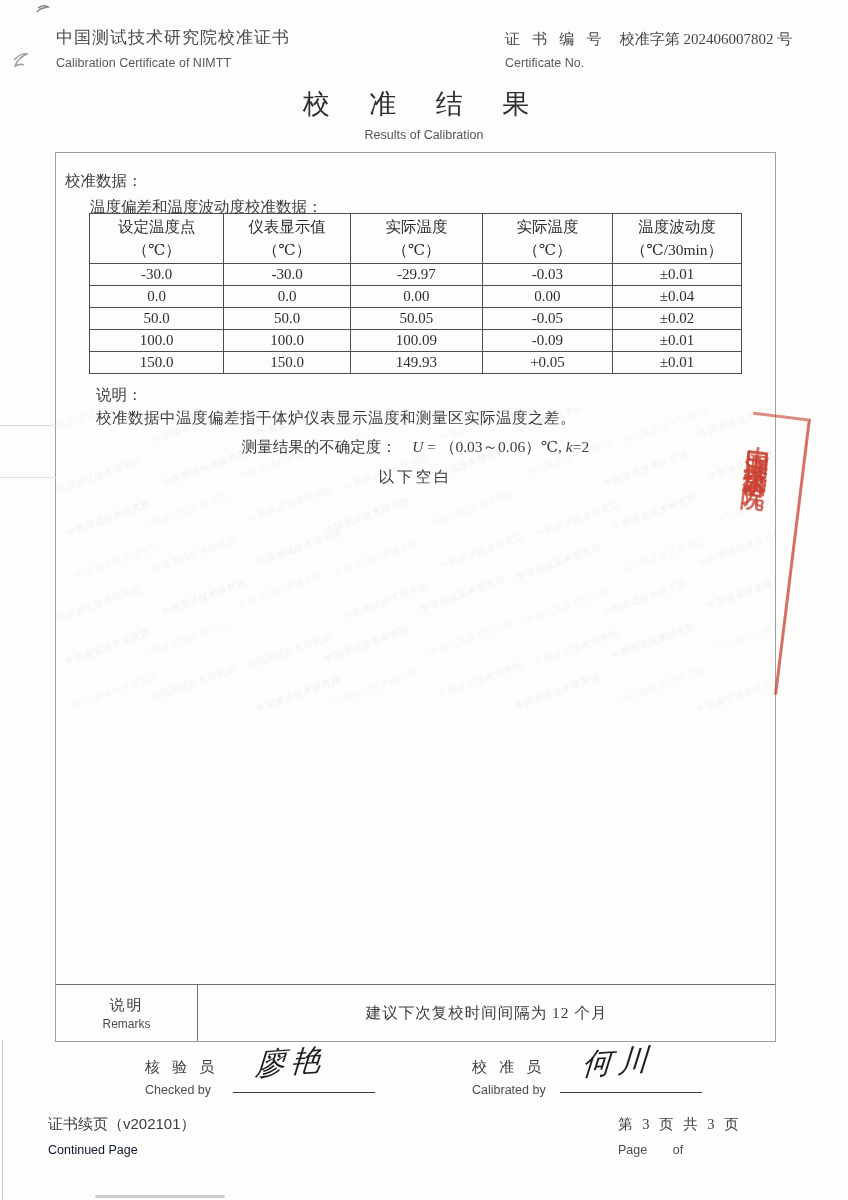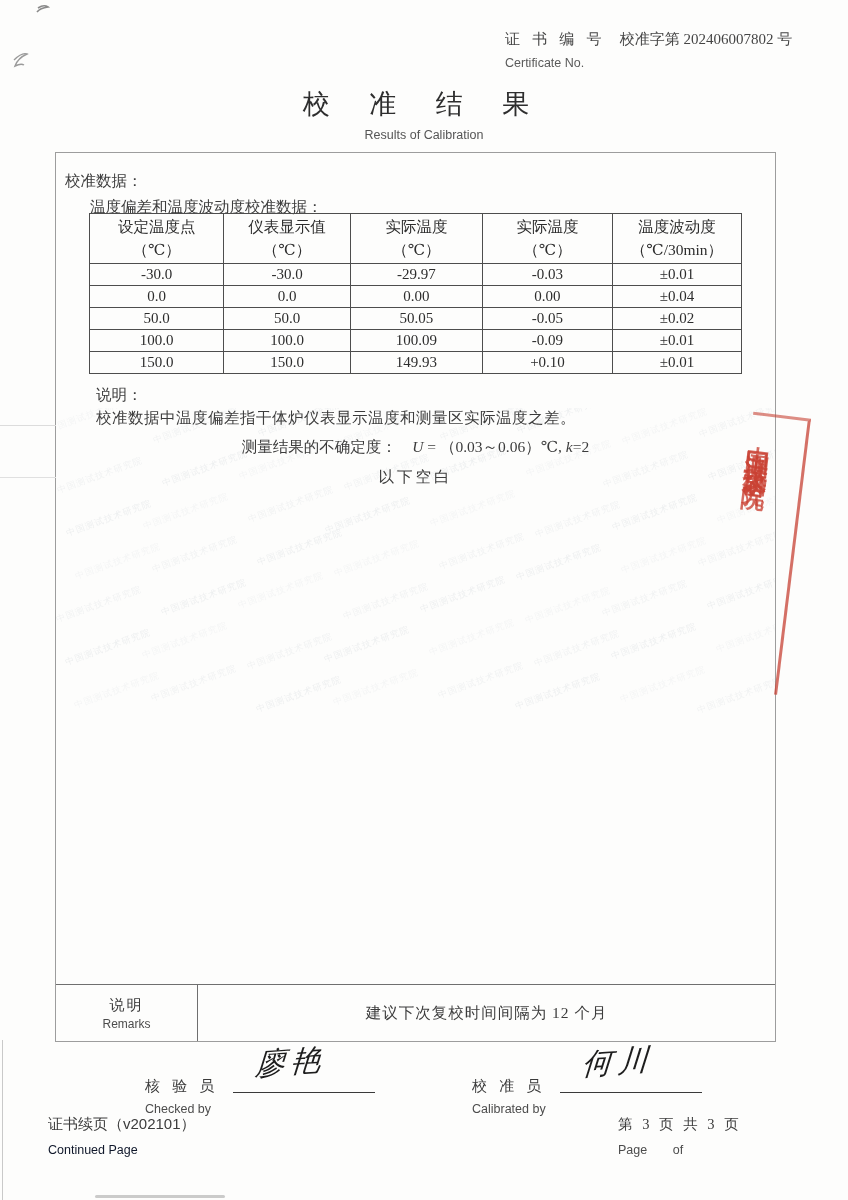--- a/index.html
+++ b/index.html
@@ -70,21 +70,21 @@
     transform:rotate(7deg); pointer-events:none; }
   .stamp .frame { position:absolute; right:8px; top:0; width:58px; height:278px;
     border-right:3px solid rgba(199,66,52,0.75); border-top:3px solid rgba(199,66,52,0.6); }
   .stamp .txt { position:absolute; left:6px; top:14px; writing-mode:vertical-rl;
     font-size:24px; color:rgba(201,64,50,0.78); letter-spacing:5px; font-weight:bold;
     font-family:"Liberation Serif","DejaVu Serif",serif; }
   
   .sig-block { position:absolute; top:1058px; }
   .sig-block.checked { left:145px; }
   .sig-block.calibrated { left:472px; }
-  .sig-labels .zh { font-size:15px; color:#3a3a3a; letter-spacing:4px;margin-top:19px; }
+  .sig-labels .zh { font-size:15px; color:#3a3a3a; letter-spacing:4px; }
   .sig-labels .en { font-size:12.5px; color:#4c4c4c; margin-top:6px; }
   .sig-line { position:absolute; top:34px; left:88px; width:142px;
     border-bottom:1.5px solid #3a3a3a; height:0; }
   .sig-name { position:absolute; left:110px; top:-16px; font-size:30px; color:#1d1d1d;
     font-family:"Liberation Serif","DejaVu Serif",serif; font-style:italic;
     transform:rotate(-4deg) skewX(-8deg); letter-spacing:6px; white-space:nowrap; }
   
   .ftr-left { position:absolute; left:48px; top:1115px; }
   .ftr-left .zh { font-size:15px; color:#3c3c3c; }
   .ftr-left .en { font-size:12.5px; color:#0f172a; margin-top:9px; }
@@ -105,20 +105,24 @@
 </head>
 <body>
 
 <div class="page">
 
   <svg class="pen-marks" width="50" height="80" viewBox="0 0 50 80">
     <path d="M28 6 q6 -4 10 -1 q-8 1 -11 5" fill="none" stroke="#8a8a8a" stroke-width="1.6"></path>
     <path d="M4 58 q8 -8 13 -6 q-9 4 -12 12 q6 -3 9 -1" fill="none" stroke="#9a9a9a" stroke-width="1.4"></path>
   </svg>
 
+  <div class="hdr-left">
+    <div class="zh">中国测试技术研究院校准证书</div>
+    <div class="en">Calibration Certificate of NIMTT</div>
+  </div>
   <div class="hdr-right">
     <div class="zh">
       <span class="lbl">证 书 编 号</span>
       <span class="val">校准字第 202406007802 号</span>
     </div>
     <div class="en">Certificate No.</div>
   </div>
 
   <div class="title-zh">校  准  结  果</div>
   <div class="title-en">Results of Calibration</div>
@@ -245,21 +249,21 @@
           <td>100.0</td>
           <td>100.0</td>
           <td>100.09</td>
           <td>-0.09</td>
           <td>±0.01</td>
         </tr>
         <tr>
           <td>150.0</td>
           <td>150.0</td>
           <td>149.93</td>
-          <td>+0.10</td>
+          <td>+0.05</td>
           <td>±0.01</td>
         </tr>
       </tbody>
     </table>
 
     <div class="note-label">说明：</div>
     <div class="note-text">校准数据中温度偏差指干体炉仪表显示温度和测量区实际温度之差。</div>
 
     <div class="uncert">
       <span>测量结果的不确定度：</span>

